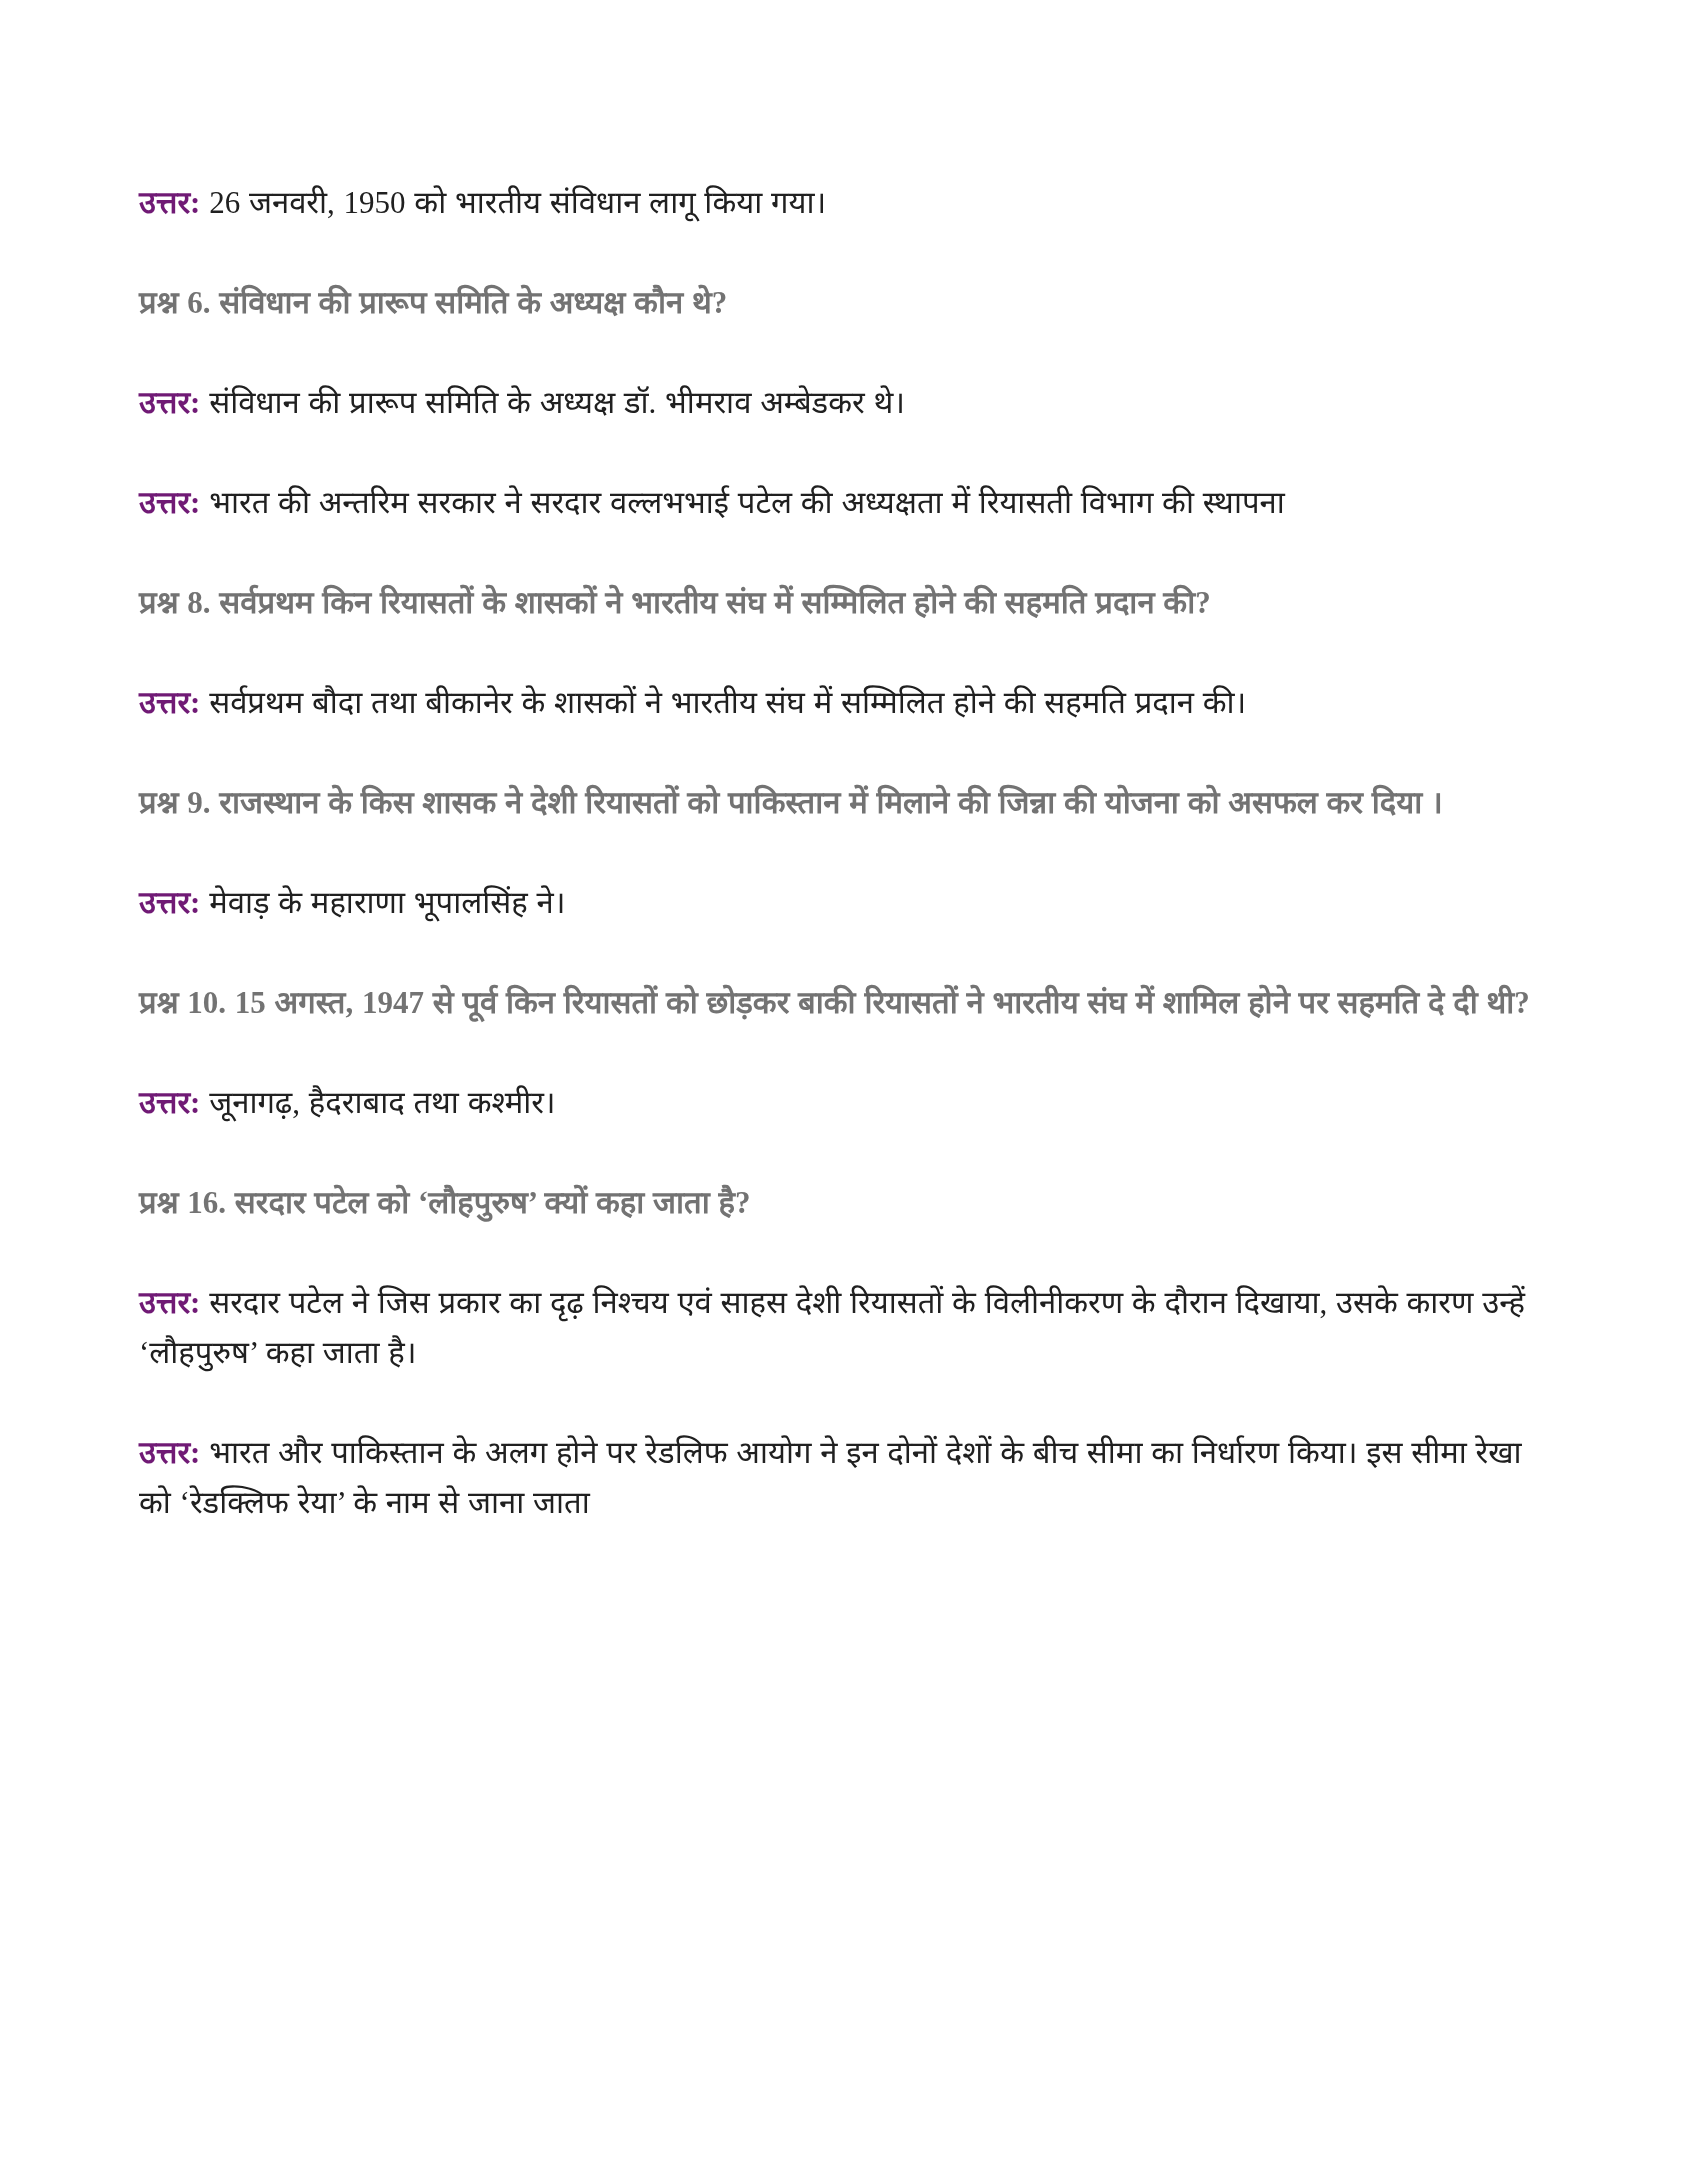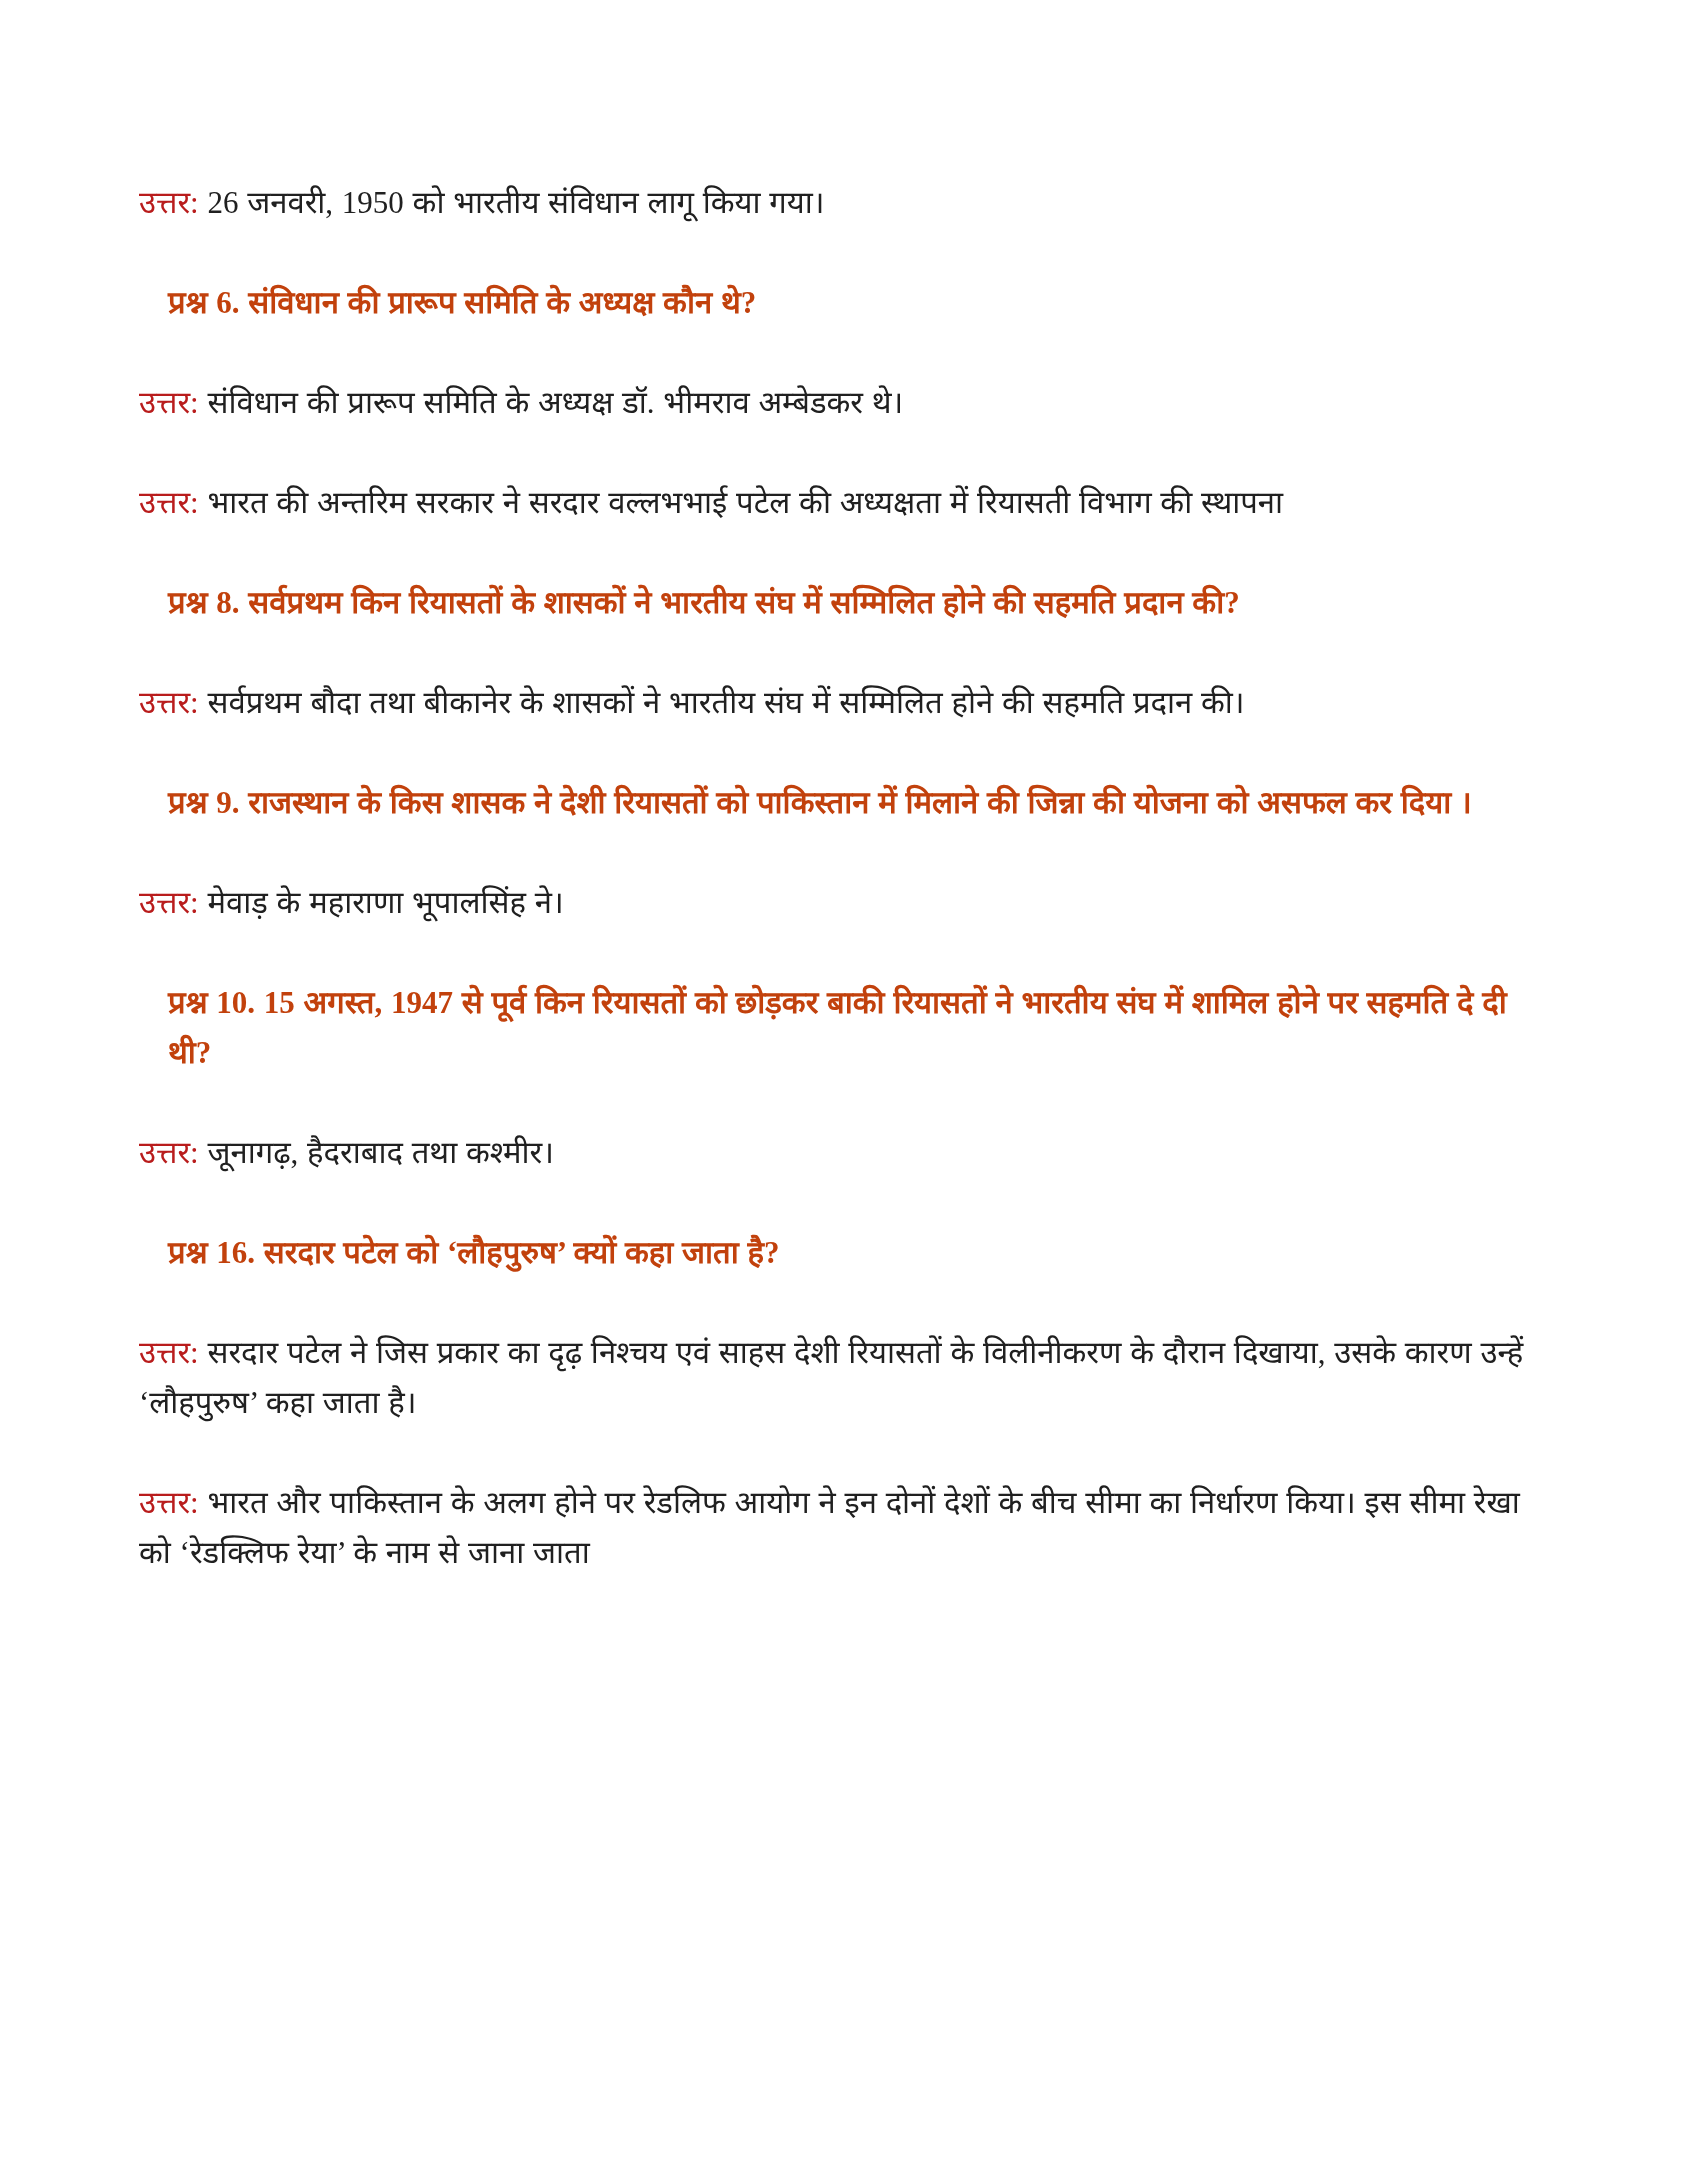--- a/index.html
+++ b/index.html
@@ -22,30 +22,29 @@
   }
   .para {
     font-size: 31px;
     line-height: 50px;
     margin: 0 0 50px 0;
     text-align: left;
     word-spacing: 1px;
   }
   .para.question {
     font-weight: 700;
-    color: #c2410c;
-    margin-left: 29px;
+    color: #737373;
   }
   .para.answer {
     font-weight: 400;
     color: #202020;
   }
   .para.answer .ans-label {
-    font-weight: 400;
-    color: #b91c1c;
+    font-weight: 700;
+    color: #701a75;
   }
 </style>
 </head>
 <body>
 
 <div class="doc-page">
 
   <p class="para answer"><span class="ans-label">उत्तर:</span> <span>26 जनवरी, 1950 को भारतीय संविधान लागू  किया गया।</span></p>
 
   <p class="para question"><span>प्रश्न 6.</span> <span>संविधान की प्रारूप समिति के अध्यक्ष कौन थे?</span></p>

